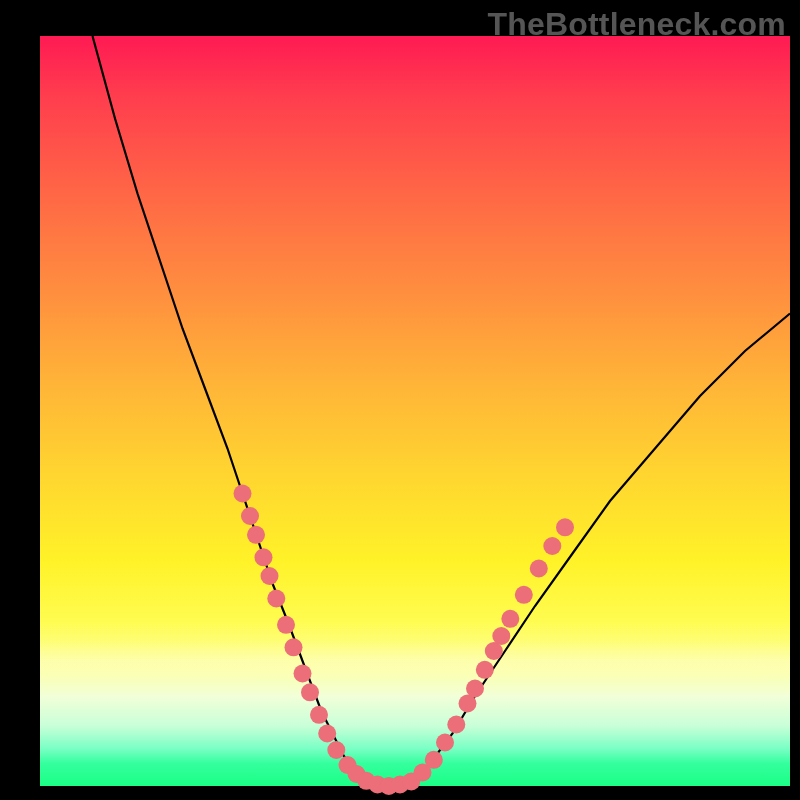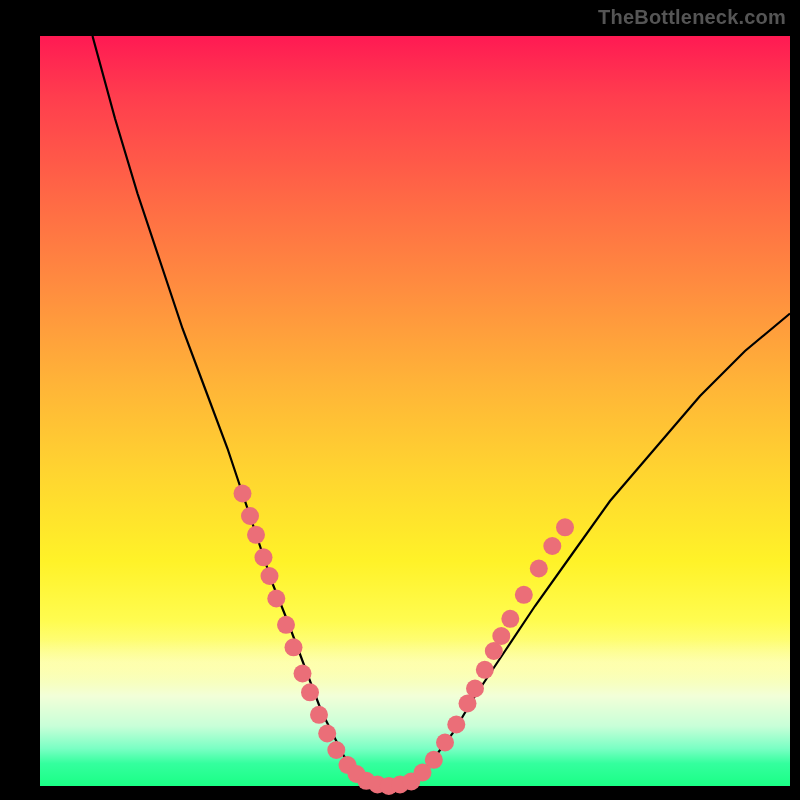--- a/index.html
+++ b/index.html
@@ -41,21 +41,21 @@
       #7affc4 95%,
       #34ff9e 97%,
       #1aff85 100%
     );
   }
   .watermark {
     position: absolute;
     top: 6px;
     right: 14px;
     color: #555;
-    font-size: 20px;
+    font-size: 32px;
     font-weight: 600;
     font-family: Arial, sans-serif;
     letter-spacing: 0.2px;
   }
   svg.curve {
     position: absolute;
     left: 0;
     top: 0;
     width: 750px;
     height: 750px;

